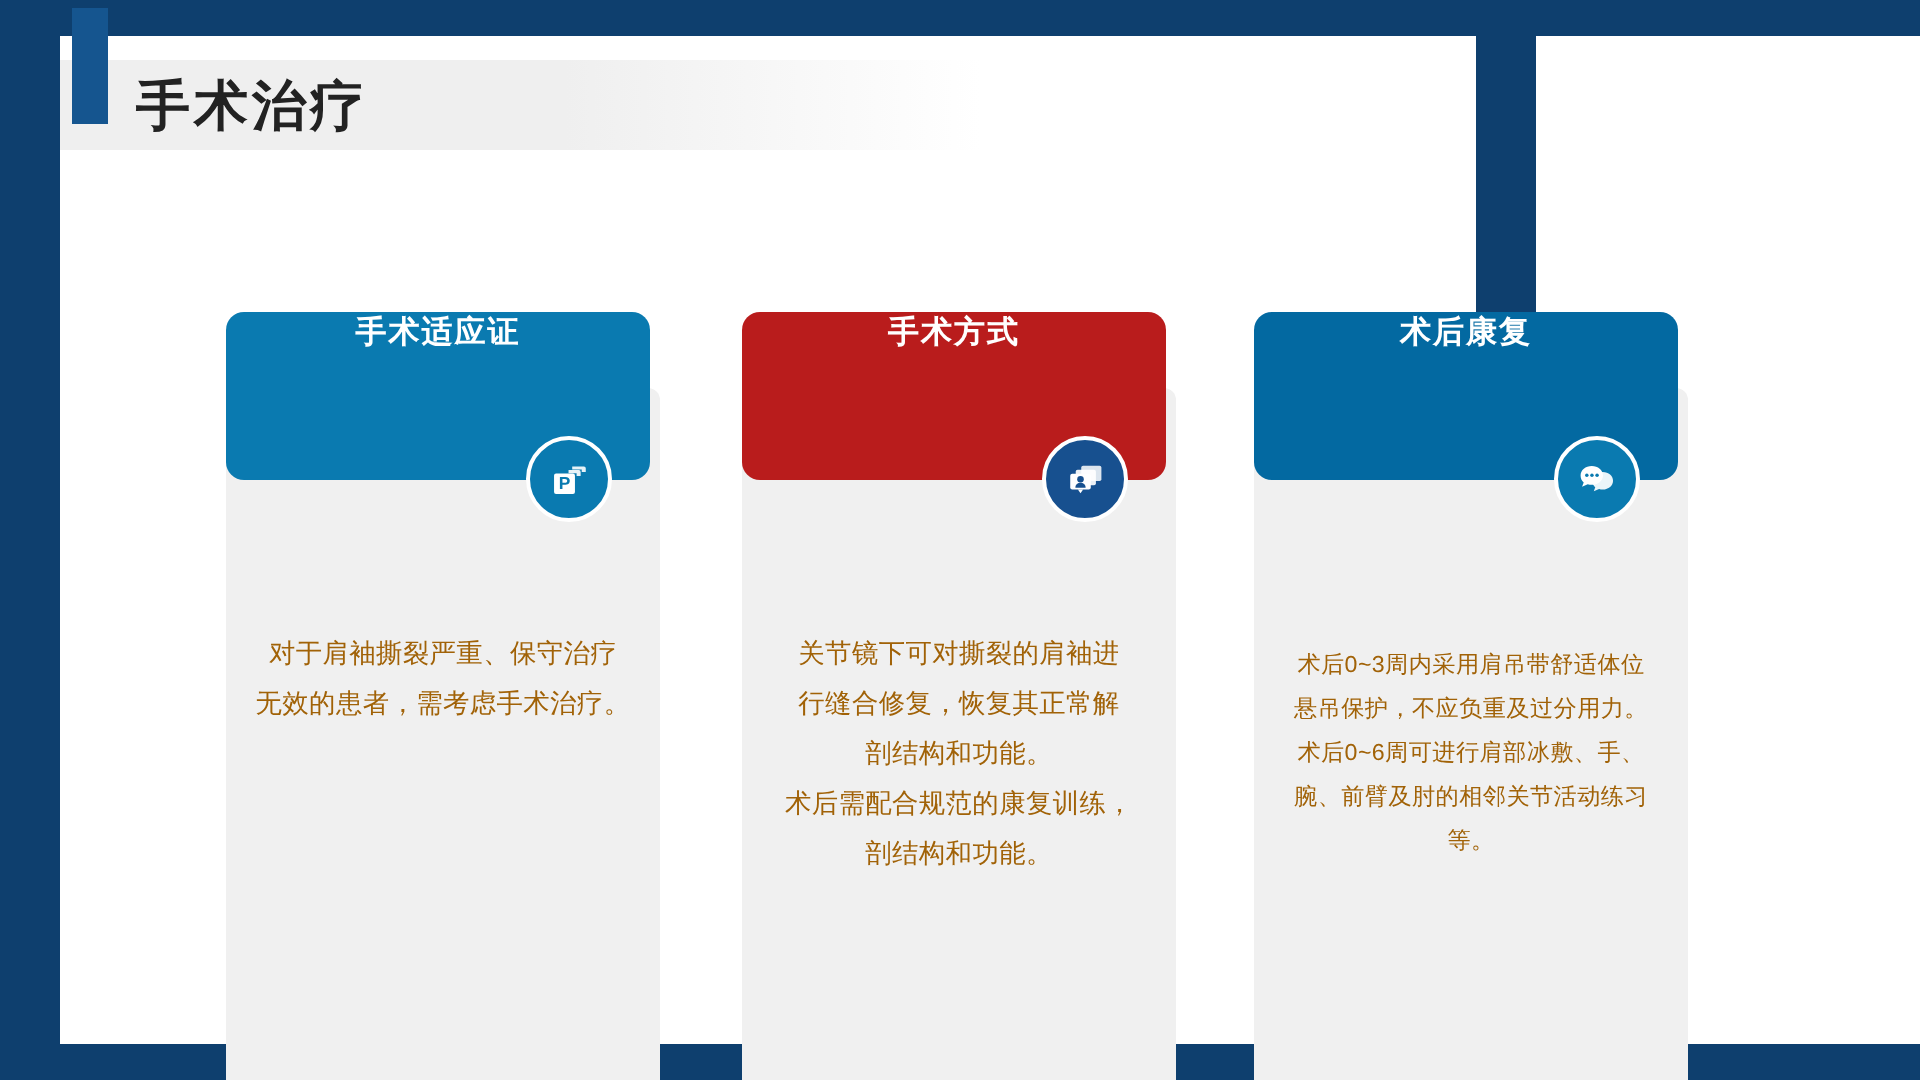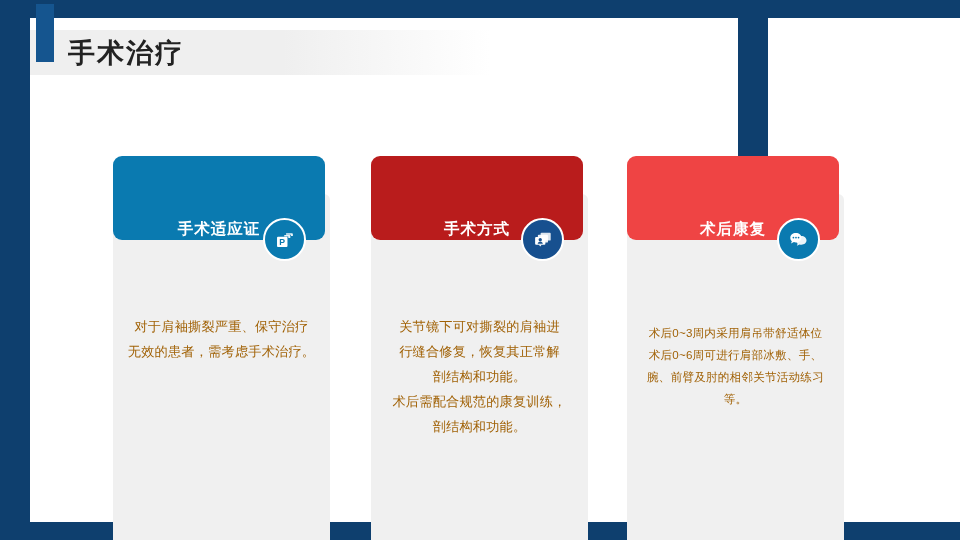--- a/index.html
+++ b/index.html
@@ -100,21 +100,21 @@
   }
   .card-head {
     position: absolute;
     left: 0;
     top: 0;
     width: 212px;
     height: 84px;
     border-radius: 9px;
     box-sizing: border-box;
     display: flex;
-    align-items: flex-end;
+    align-items: flex-start;
     justify-content: center;
   }
   .card-head-title {
     color: #ffffff;
     font-size: 15.5px;
     font-weight: bold;
     letter-spacing: 1px;
     line-height: 22px;
   }
 
@@ -213,26 +213,27 @@
           <path d="M6.2 16.2c0-1.7 1.3-2.7 2.8-2.7s2.8 1 2.8 2.7z" fill="#17508f"></path>
           <path d="M7.6 17.2h2.8l-1.4 2z" fill="#ffffff"></path>
         </svg>
       </div>
     </div>
 
     <div class="card card-3">
       <div class="card-body">
         <div class="card-text small">
           <p>术后0~3周内采用肩吊带舒适体位</p>
+          <p>悬吊保护，不应负重及过分用力。</p>
           <p>术后0~6周可进行肩部冰敷、手、</p>
           <p>腕、前臂及肘的相邻关节活动练习</p>
           <p>等。</p>
         </div>
       </div>
-      <div class="card-head" style="background:#ef4444">
+      <div class="card-head" style="background:#0369a1">
         <span class="card-head-title">术后康复</span>
       </div>
       <div class="badge" style="background:#0a7ab0">
         <svg width="22" height="22" viewBox="0 0 24 24" aria-hidden="true">
           <path d="M14.6 7.6c3.2 0 5.6 2.1 5.6 4.8 0 2.7-2.4 4.8-5.6 4.8-0.7 0-1.4-0.1-2-0.3l-2.9 1.3 0.8-2.2c-1-0.9-1.5-2-1.5-3.3 0-2.7 2.4-5.1 5.6-5.1z" fill="#ffffff" opacity="0.92"></path>
           <path d="M8.6 4.4c3.4 0 6.1 2.2 6.1 5.1s-2.7 5.1-6.1 5.1c-0.8 0-1.5-0.1-2.2-0.3l-3.1 1.4 0.9-2.4c-1.1-0.9-1.7-2.2-1.7-3.8 0-2.9 2.7-5.1 6.1-5.1z" fill="#ffffff"></path>
           <circle cx="5.9" cy="9.4" r="0.95" fill="#0a7ab0"></circle>
           <circle cx="8.7" cy="9.4" r="0.95" fill="#0a7ab0"></circle>
           <circle cx="11.5" cy="9.4" r="0.95" fill="#0a7ab0"></circle>
         </svg>

